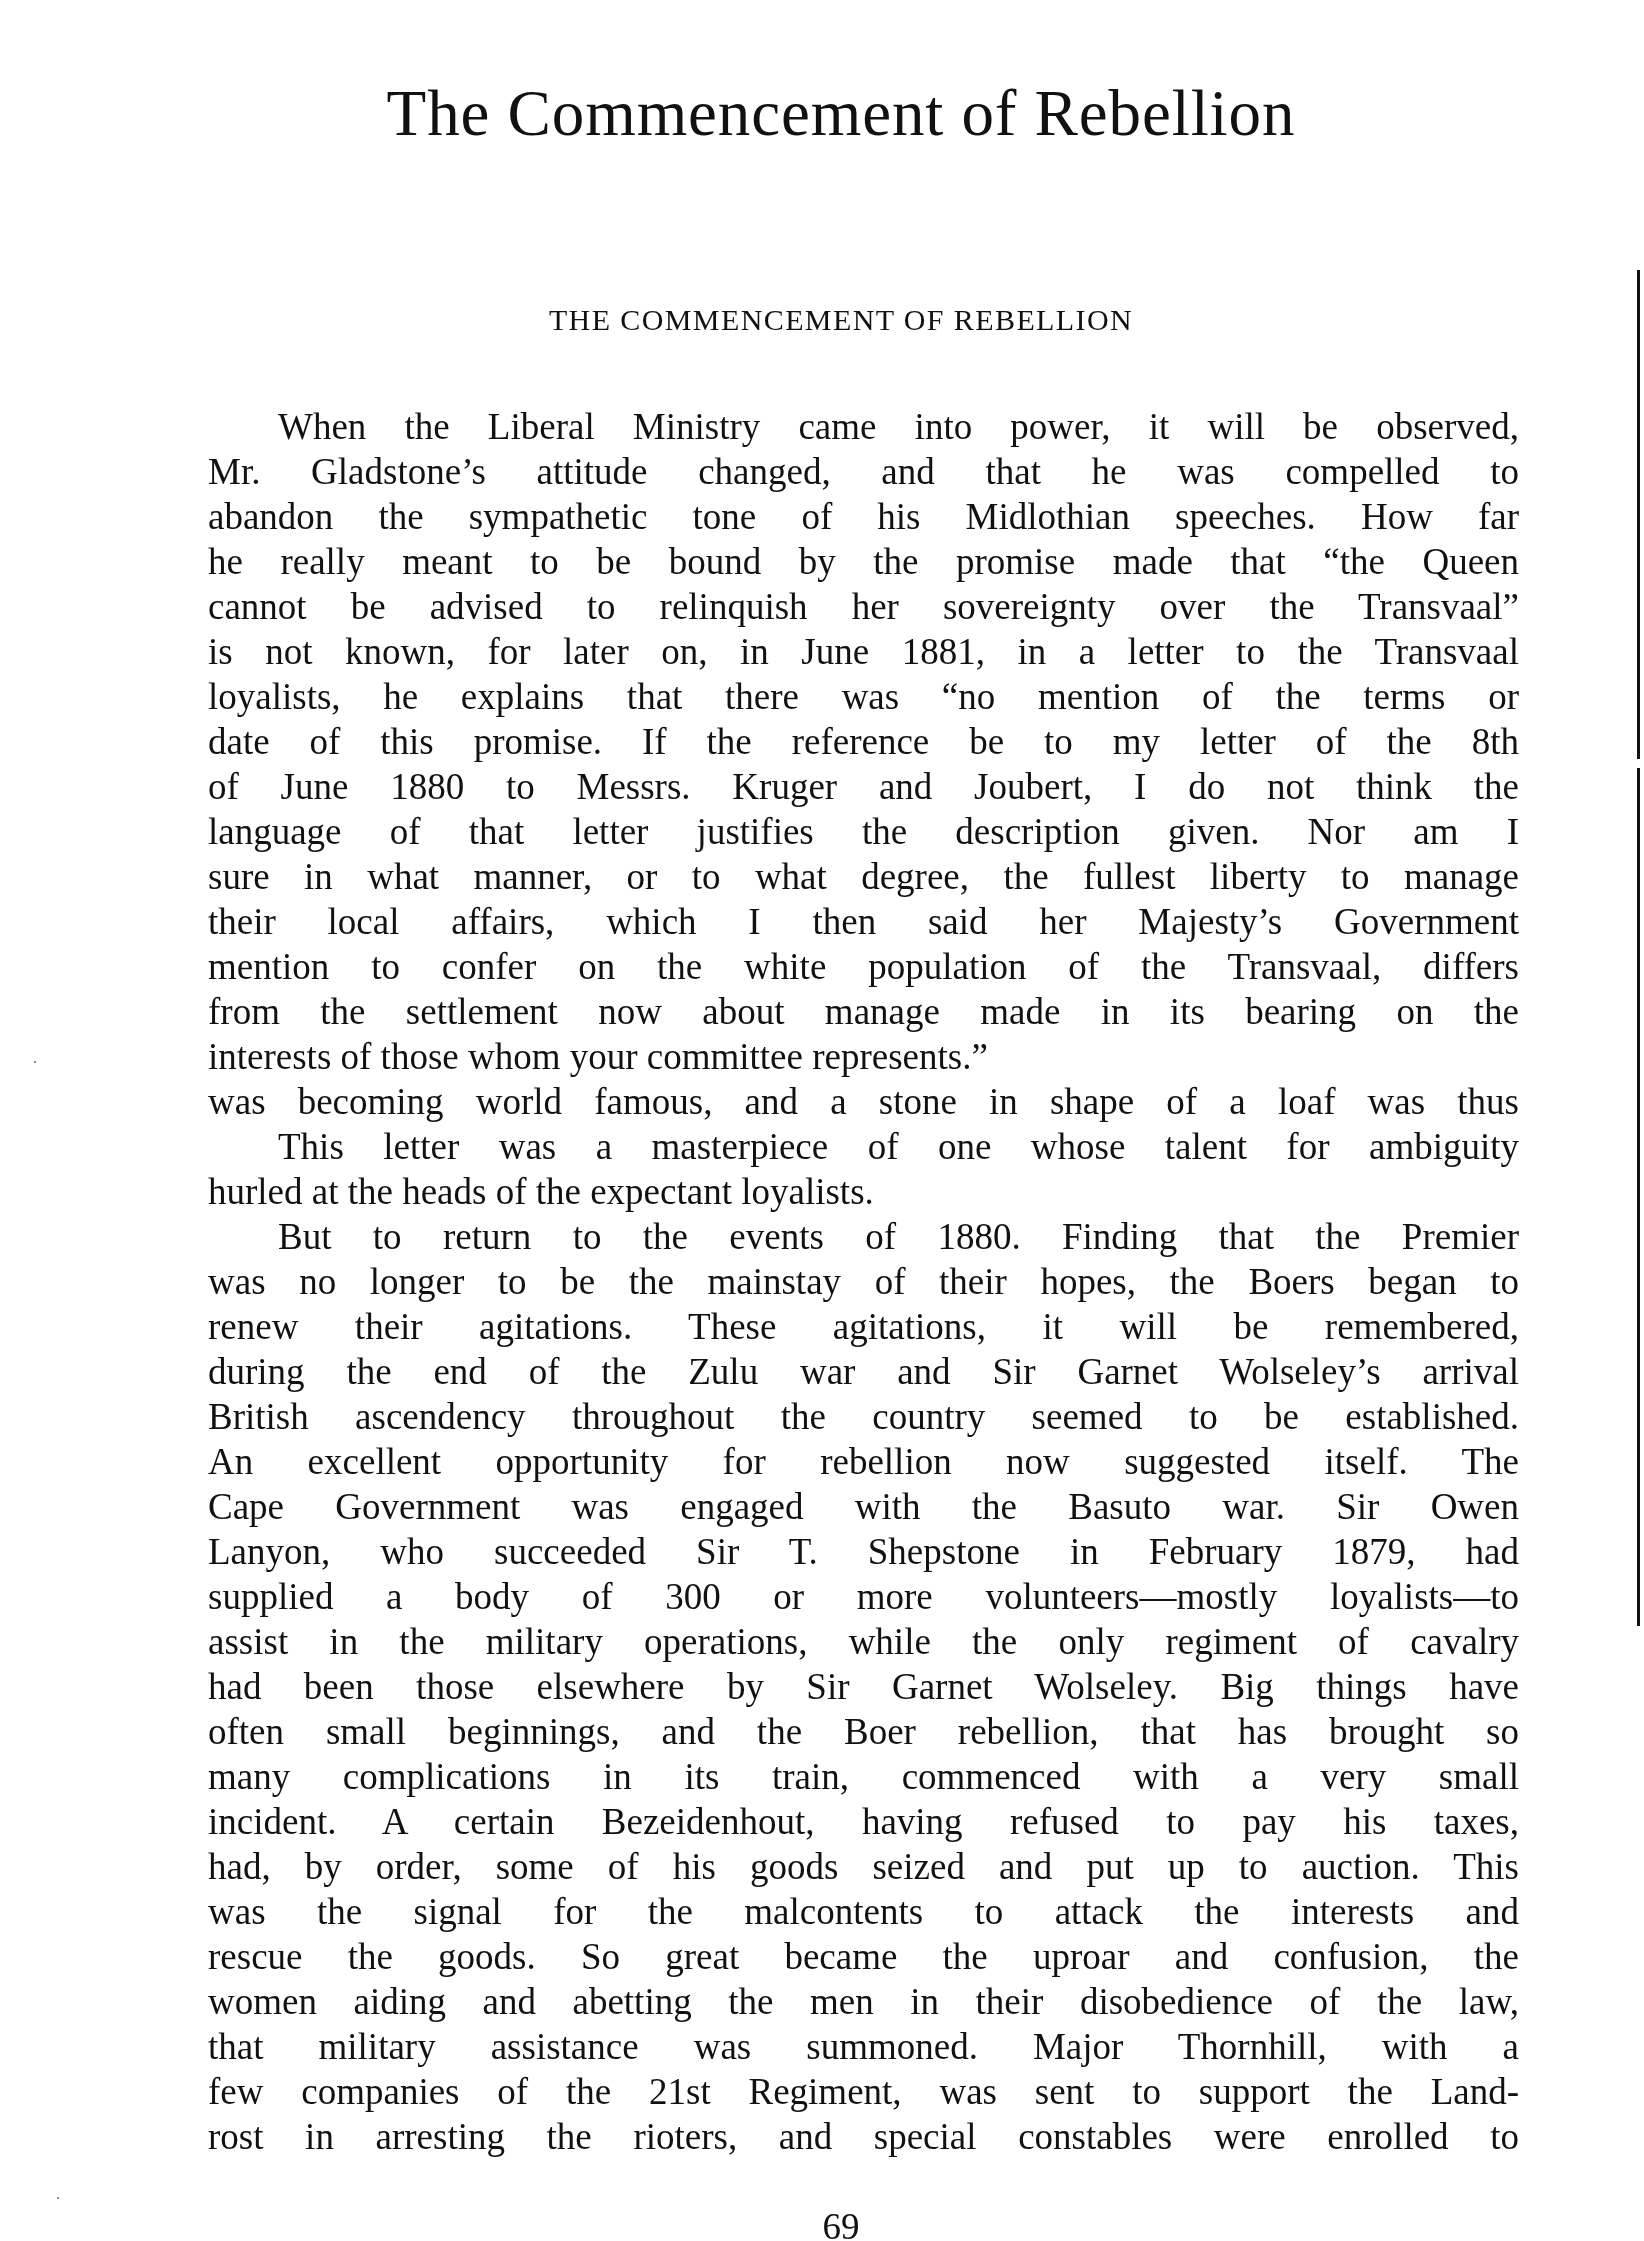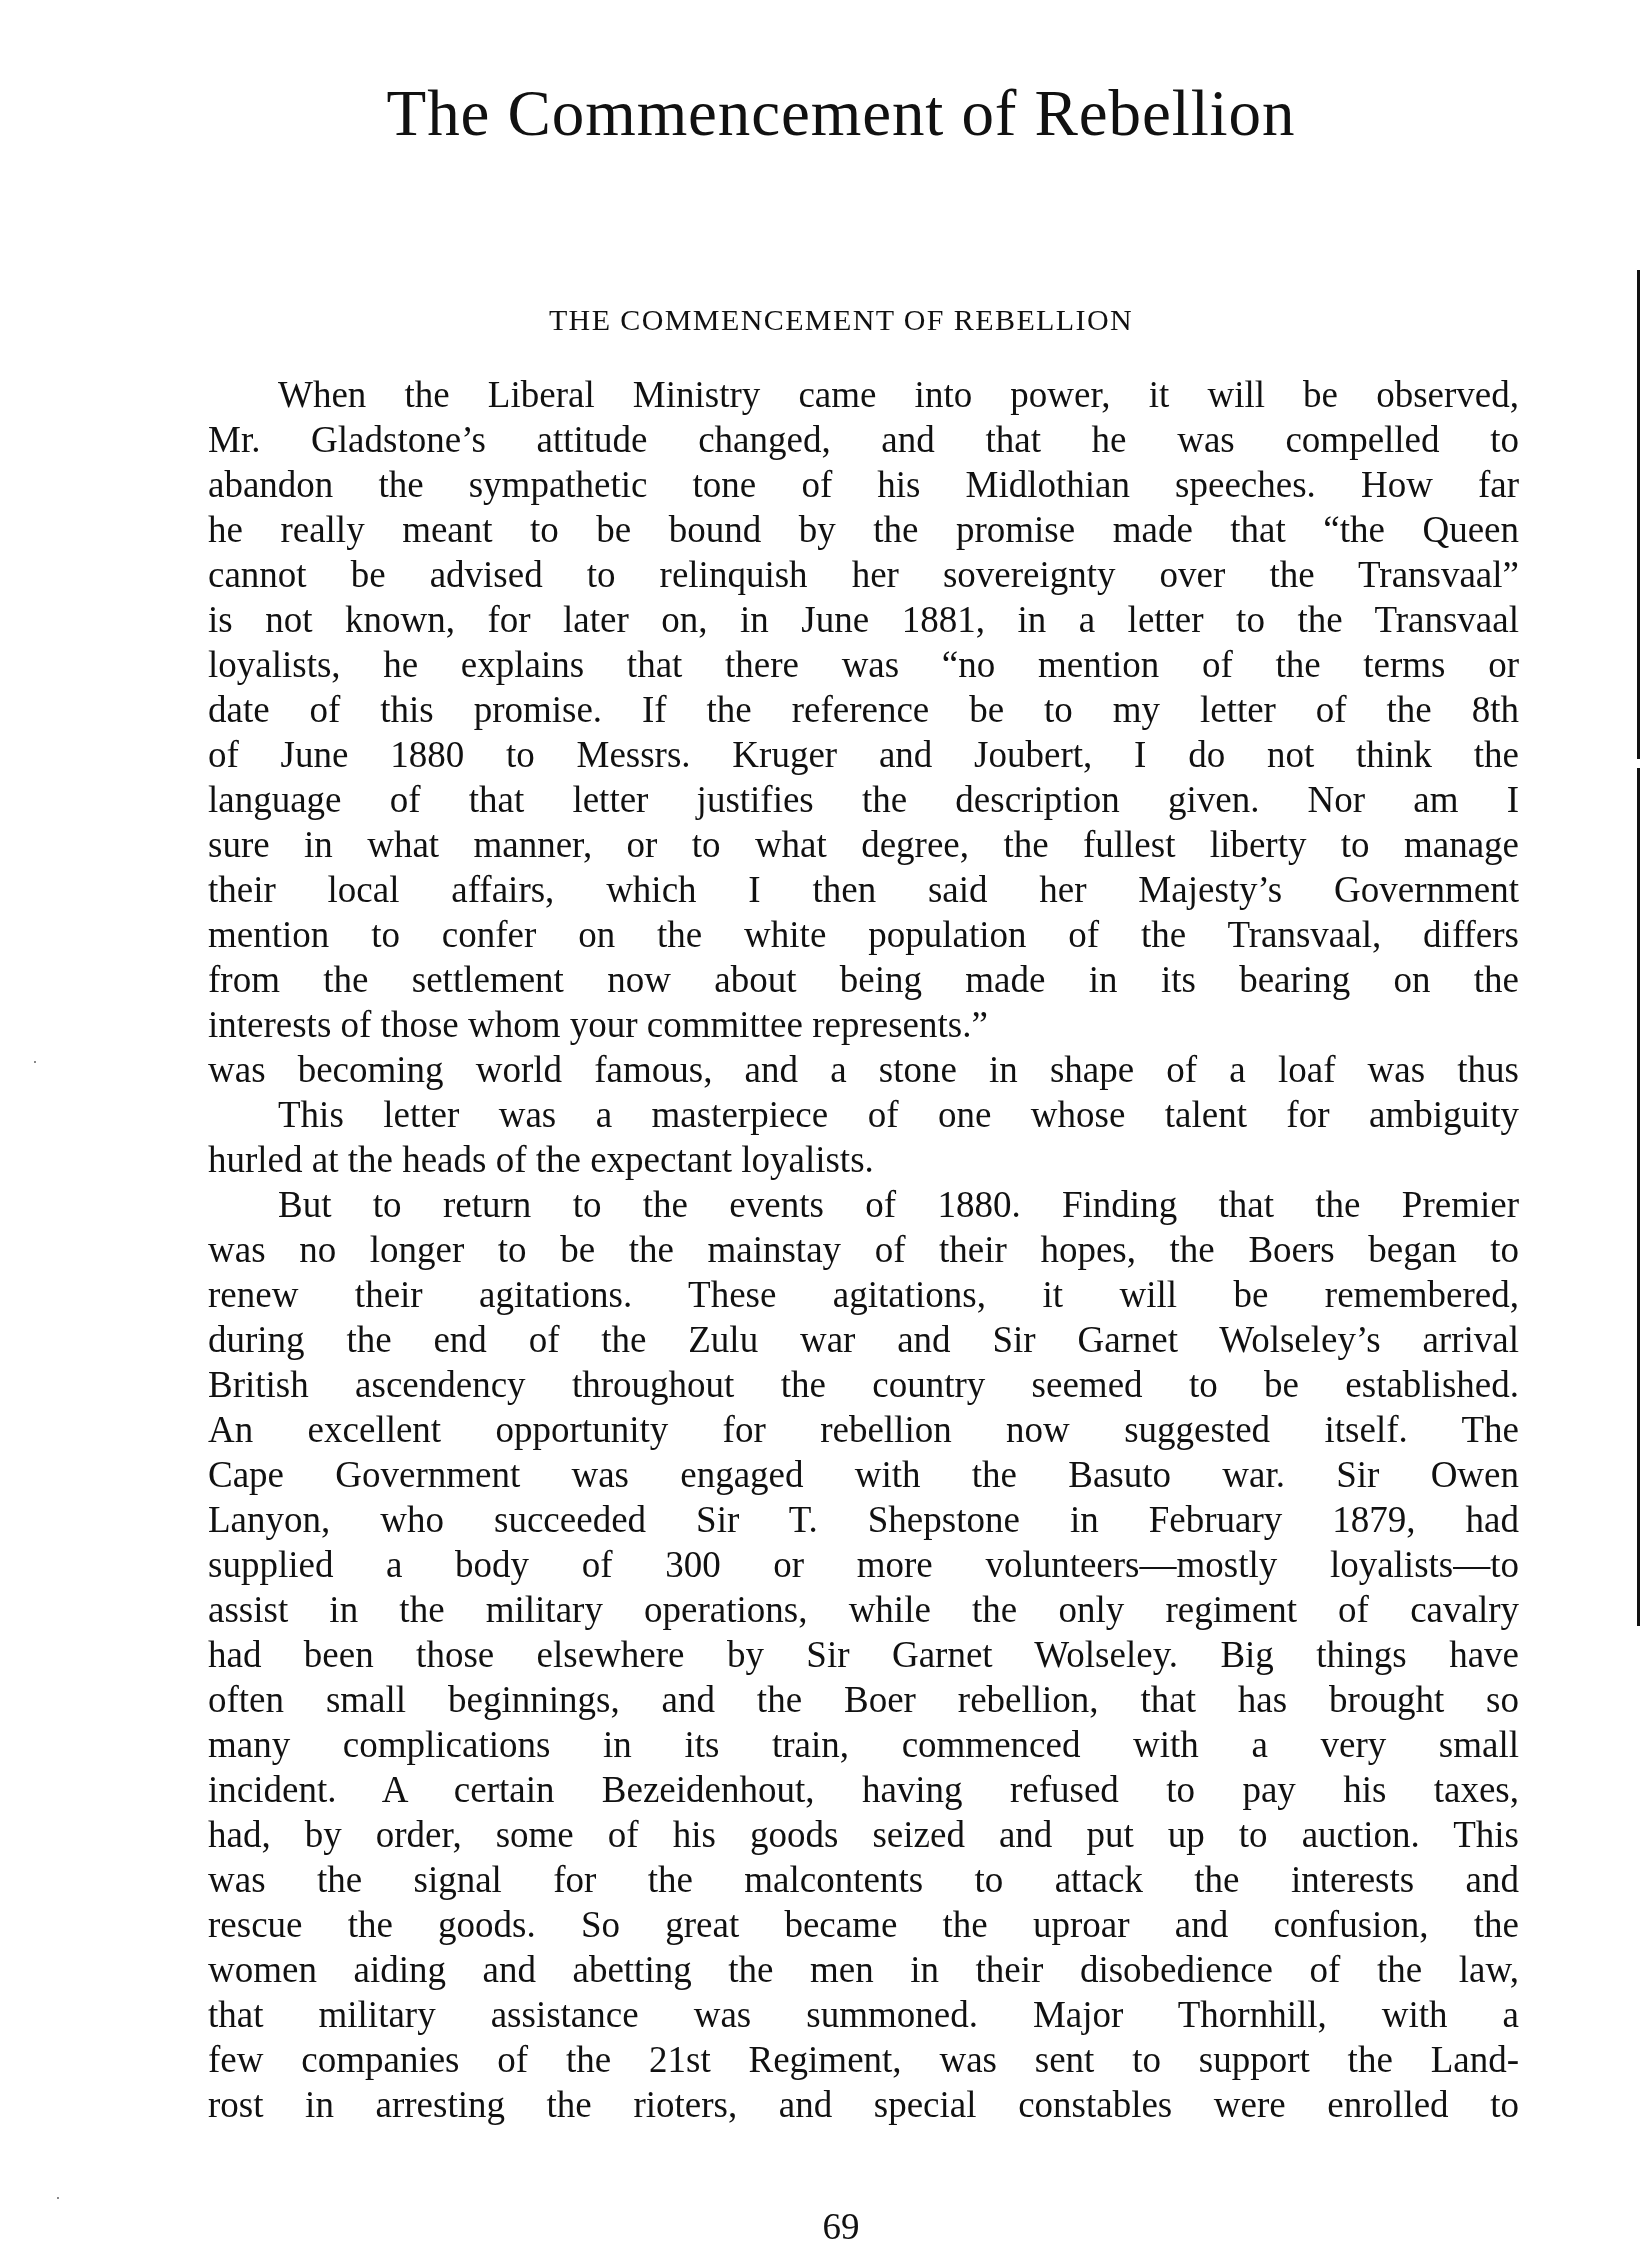--- a/index.html
+++ b/index.html
@@ -35,21 +35,21 @@
       text-align: center;
       font-size: 30px;
       letter-spacing: 1.4px;
       line-height: 1;
       padding-left: 37px;
       box-sizing: border-box;
     }
     .body-text {
       position: absolute;
       left: 208px;
-      top: 372px;
+      top: 404px;
       width: 1311px;
     }
     .line {
       height: 45px;
       font-size: 37px;
       line-height: 45px;
       white-space: nowrap;
       text-align: justify;
       text-align-last: justify;
     }
@@ -106,21 +106,21 @@
   <div class="line">he really meant to be bound by the promise made that “the Queen</div>
   <div class="line">cannot be advised to relinquish her sovereignty over the Transvaal”</div>
   <div class="line">is not known, for later on, in June 1881, in a letter to the Transvaal</div>
   <div class="line">loyalists, he explains that there was “no mention of the terms or</div>
   <div class="line">date of this promise.  If the reference be to my letter of the 8th</div>
   <div class="line">of June 1880 to Messrs. Kruger and Joubert, I do not think the</div>
   <div class="line">language of that letter justifies the description given.  Nor am I</div>
   <div class="line">sure in what manner, or to what degree, the fullest liberty to manage</div>
   <div class="line">their local affairs, which I then said her Majesty’s Government</div>
   <div class="line">mention to confer on the white population of the Transvaal, differs</div>
-  <div class="line">from the settlement now about being made in its bearing on the</div>
+  <div class="line">from the settlement now about manage made in its bearing on the</div>
   <div class="line last">interests of those whom your committee represents.”</div>
 
   <div class="line">was becoming world famous, and a stone in shape of a loaf was thus</div>
   <div class="line indent">This letter was a masterpiece of one whose talent for ambiguity</div>
   <div class="line last">hurled at the heads of the expectant loyalists.</div>
 
   <div class="line indent">But to return to the events of 1880.  Finding that the Premier</div>
   <div class="line">was no longer to be the mainstay of their hopes, the Boers began to</div>
   <div class="line">renew their agitations.  These agitations, it will be remembered,</div>
   <div class="line">during the end of the Zulu war and Sir Garnet Wolseley’s arrival</div>

